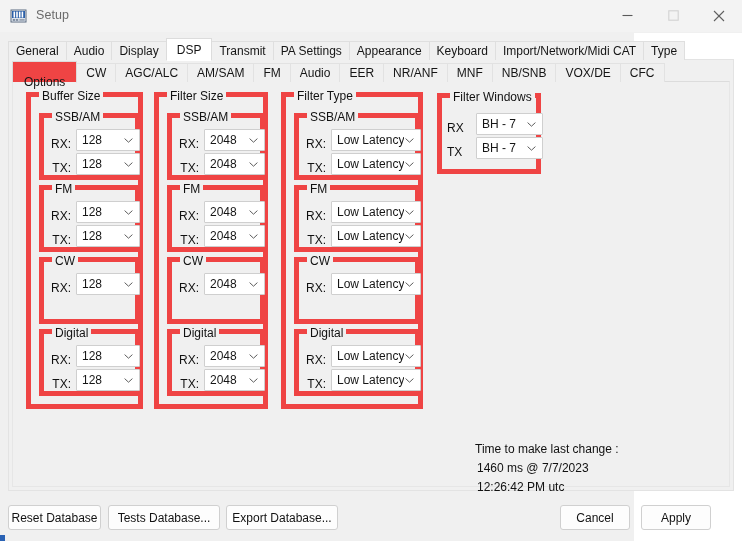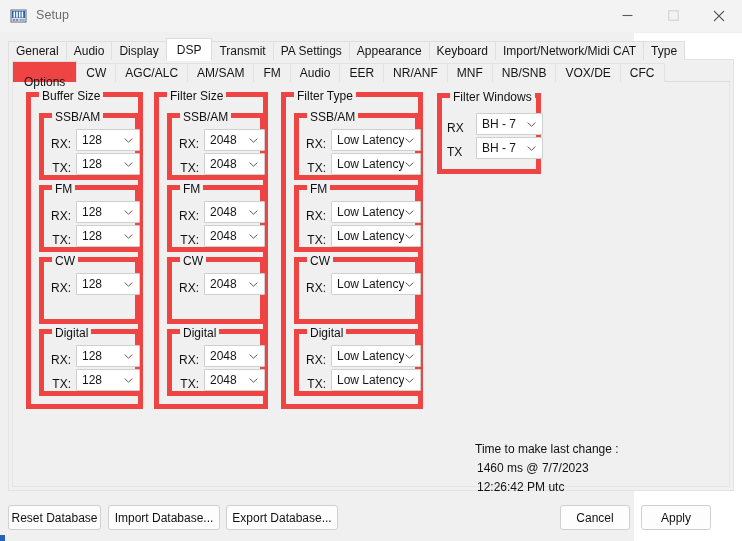--- a/index.html
+++ b/index.html
@@ -634,21 +634,21 @@
 
   <div id="status">
     <div class="line1">Time to make last change :</div>
     <div class="line2">1460 ms @ 7/7/2023 12:26:42 PM utc</div>
   </div>
 
   <div class="btn" id="btn-reset">
       <span>Reset Database</span>
     </div>
   <div class="btn" id="btn-import">
-      <span>Import Database...</span>
+      <span>Tests Database...</span>
     </div>
   <div class="btn" id="btn-export">
       <span>Export Database...</span>
     </div>
   <div class="btn" id="btn-cancel">
       <span>Cancel</span>
     </div>
   <div class="btn" id="btn-apply">
       <span>Apply</span>
     </div>

